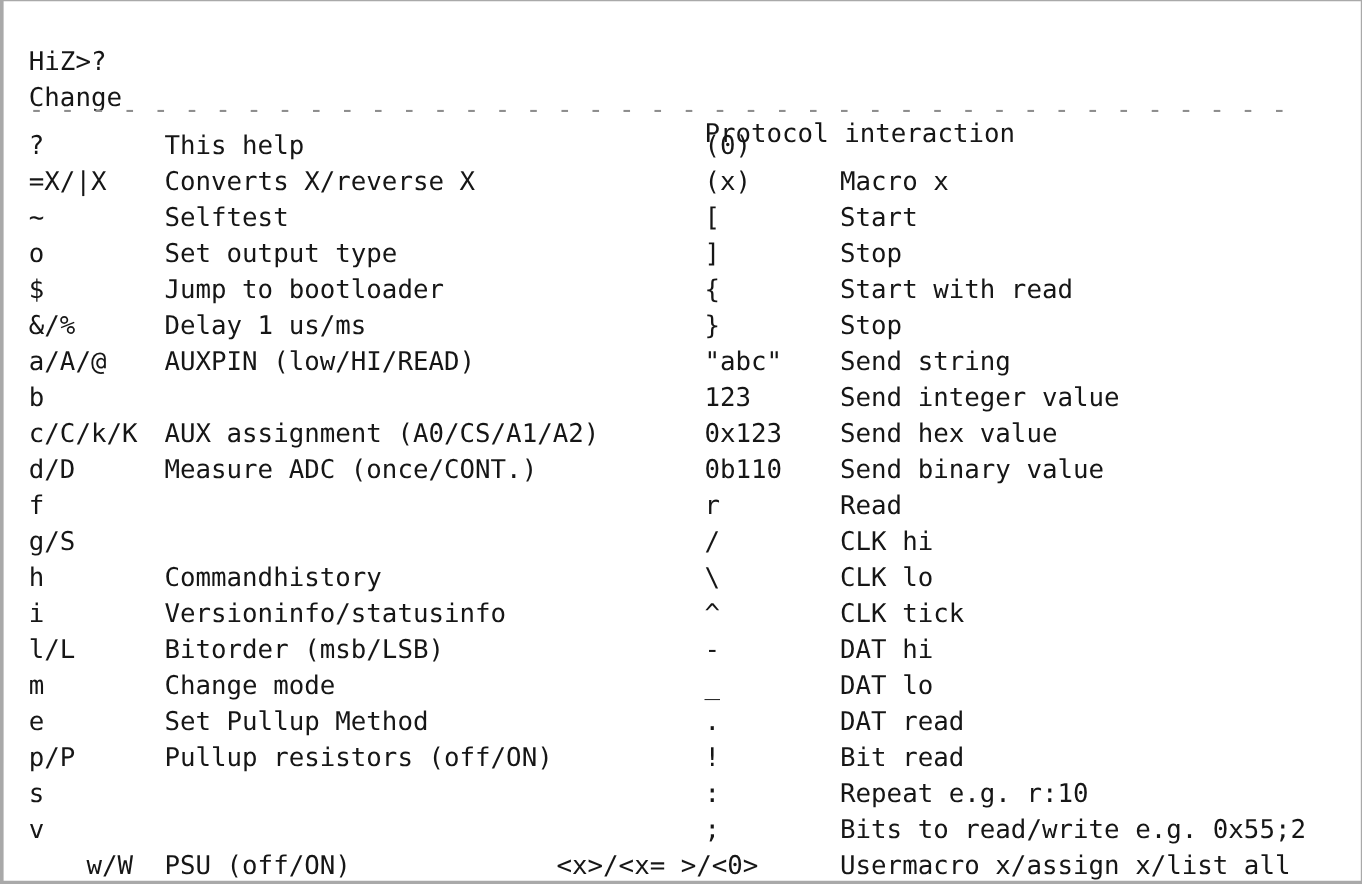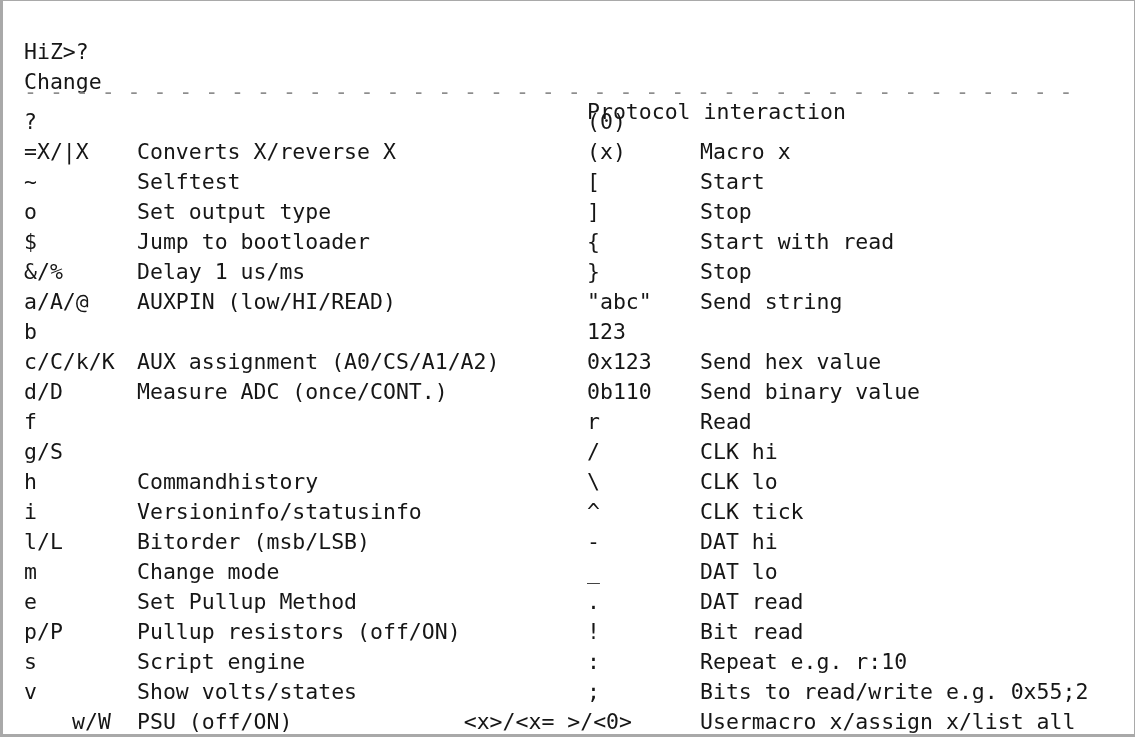--- a/index.html
+++ b/index.html
@@ -94,37 +94,37 @@
     </div>
 
     <div class="tline" style="top:36px;">
       <span class="cell c-lkey hdr">Change</span>
       <span class="cell c-rkey hdr">Protocol interaction</span>
     </div>
 
     <div id="rule" style="color: rgb(141, 141, 141);">- - - - - - - - - - - - - - - - - - - - - - - - - - - - - - - - - - - - - - - - - - - - - - - - - - - - - - - - - - - - - - - - - - - - - </div>
 
     <div id="rows">
-        <div class="tline" style="top: 106px;"><span class="cell c-lkey">?</span><span class="cell c-rkey">(0)</span></div>
+        <div class="tline" style="top: 106px;"><span class="cell c-lkey">?</span><span class="cell c-ldesc">This help</span><span class="cell c-rkey">(0)</span></div>
         <div class="tline" style="top: 136px;"><span class="cell c-lkey">=X/|X</span><span class="cell c-ldesc">Converts X/reverse X</span><span class="cell c-rkey">(x)</span><span class="cell c-rdesc">Macro x</span></div>
         <div class="tline" style="top: 166px;"><span class="cell c-lkey">~</span><span class="cell c-ldesc">Selftest</span><span class="cell c-rkey">[</span><span class="cell c-rdesc">Start</span></div>
         <div class="tline" style="top: 196px;"><span class="cell c-lkey">o</span><span class="cell c-ldesc">Set output type</span><span class="cell c-rkey">]</span><span class="cell c-rdesc">Stop</span></div>
         <div class="tline" style="top: 226px;"><span class="cell c-lkey">$</span><span class="cell c-ldesc">Jump to bootloader</span><span class="cell c-rkey">{</span><span class="cell c-rdesc">Start with read</span></div>
         <div class="tline" style="top: 256px;"><span class="cell c-lkey">&amp;/%</span><span class="cell c-ldesc">Delay 1 us/ms</span><span class="cell c-rkey">}</span><span class="cell c-rdesc">Stop</span></div>
         <div class="tline" style="top: 286px;"><span class="cell c-lkey">a/A/@</span><span class="cell c-ldesc">AUXPIN (low/HI/READ)</span><span class="cell c-rkey">"abc"</span><span class="cell c-rdesc">Send string</span></div>
-        <div class="tline" style="top: 316px;"><span class="cell c-lkey">b</span><span class="cell c-rkey">123</span></div>
+        <div class="tline" style="top: 316px;"><span class="cell c-lkey">b</span><span class="cell c-rkey">123</span><span class="cell c-rdesc">Send integer value</span></div>
         <div class="tline" style="top: 346px;"><span class="cell c-lkey">c/C/k/K</span><span class="cell c-ldesc">AUX assignment (A0/CS/A1/A2)</span><span class="cell c-rkey">0x123</span><span class="cell c-rdesc">Send hex value</span></div>
         <div class="tline" style="top: 376px;"><span class="cell c-lkey">d/D</span><span class="cell c-ldesc">Measure ADC (once/CONT.)</span><span class="cell c-rkey">0b110</span><span class="cell c-rdesc">Send binary value</span></div>
         <div class="tline" style="top: 406px;"><span class="cell c-lkey">f</span><span class="cell c-rkey">r</span><span class="cell c-rdesc">Read</span></div>
         <div class="tline" style="top: 436px;"><span class="cell c-lkey">g/S</span><span class="cell c-rkey">/</span><span class="cell c-rdesc">CLK hi</span></div>
         <div class="tline" style="top: 466px;"><span class="cell c-lkey">h</span><span class="cell c-ldesc">Commandhistory</span><span class="cell c-rkey">\</span><span class="cell c-rdesc">CLK lo</span></div>
         <div class="tline" style="top: 496px;"><span class="cell c-lkey">i</span><span class="cell c-ldesc">Versioninfo/statusinfo</span><span class="cell c-rkey">^</span><span class="cell c-rdesc">CLK tick</span></div>
         <div class="tline" style="top: 526px;"><span class="cell c-lkey">l/L</span><span class="cell c-ldesc">Bitorder (msb/LSB)</span><span class="cell c-rkey">-</span><span class="cell c-rdesc">DAT hi</span></div>
         <div class="tline" style="top: 556px;"><span class="cell c-lkey">m</span><span class="cell c-ldesc">Change mode</span><span class="cell c-rkey">_</span><span class="cell c-rdesc">DAT lo</span></div>
         <div class="tline" style="top: 586px;"><span class="cell c-lkey">e</span><span class="cell c-ldesc">Set Pullup Method</span><span class="cell c-rkey">.</span><span class="cell c-rdesc">DAT read</span></div>
         <div class="tline" style="top: 616px;"><span class="cell c-lkey">p/P</span><span class="cell c-ldesc">Pullup resistors (off/ON)</span><span class="cell c-rkey">!</span><span class="cell c-rdesc">Bit read</span></div>
-        <div class="tline" style="top: 646px;"><span class="cell c-lkey">s</span><span class="cell c-ldesc">Script engine</span><span class="cell c-rkey">:</span><span class="cell c-rdesc">Repeat e.g. r:10</span></div>
-        <div class="tline" style="top: 676px;"><span class="cell c-lkey">v</span><span class="cell c-ldesc">Show volts/states</span><span class="cell c-rkey">;</span><span class="cell c-rdesc">Bits to read/write e.g. 0x55;2</span></div>
+        <div class="tline" style="top: 646px;"><span class="cell c-lkey">s</span><span class="cell c-rkey">:</span><span class="cell c-rdesc">Repeat e.g. r:10</span></div>
+        <div class="tline" style="top: 676px;"><span class="cell c-lkey">v</span><span class="cell c-rkey">;</span><span class="cell c-rdesc">Bits to read/write e.g. 0x55;2</span></div>
         <div class="tline" style="top: 706px;"><span class="cell c-lkey-wide"><span>w/W</span><span class="ralign">&lt;x&gt;/&lt;x= &gt;/&lt;0&gt;</span></span><span class="cell c-ldesc">PSU (off/ON)</span><span class="cell c-rdesc">Usermacro x/assign x/list all</span></div>
       </div>
 
   </div>
 </div>
 
 </body></html>

